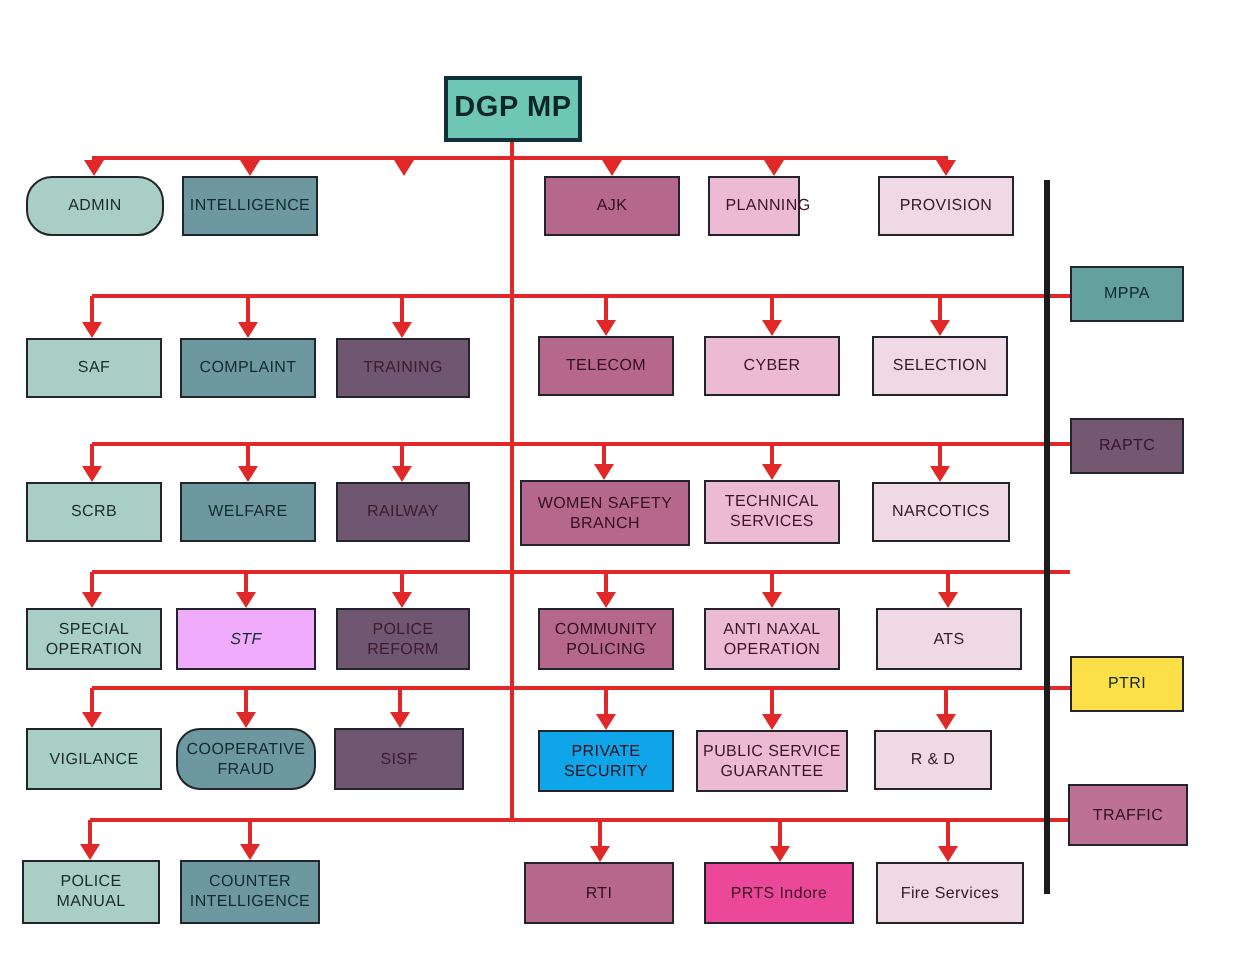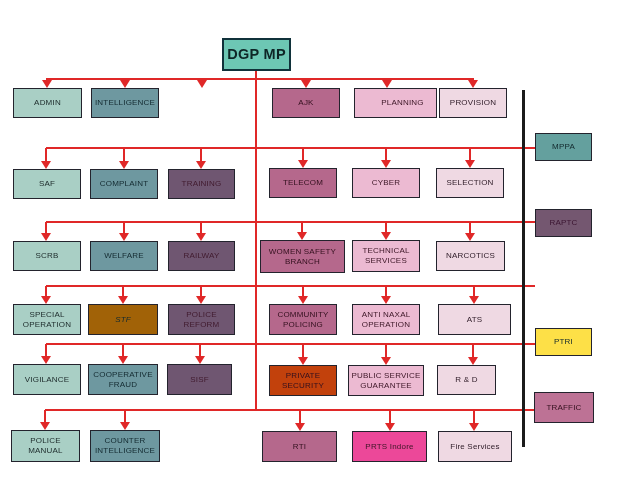--- a/index.html
+++ b/index.html
@@ -93,47 +93,47 @@
     <div class="ahead" style="left: 40px; top: 422px; border-left: 5px solid transparent; border-right: 5px solid transparent; border-top: 8px solid rgb(224, 40, 40);"></div>
     <div class="stem" style="left: 124px; top: 410px; width: 2px; height: 14px; background: rgb(224, 40, 40);"></div>
     <div class="ahead" style="left: 120px; top: 422px; border-left: 5px solid transparent; border-right: 5px solid transparent; border-top: 8px solid rgb(224, 40, 40);"></div>
     <div class="stem" style="left: 299px; top: 410px; width: 2px; height: 15px; background: rgb(224, 40, 40);"></div>
     <div class="ahead" style="left: 295px; top: 423px; border-left: 5px solid transparent; border-right: 5px solid transparent; border-top: 8px solid rgb(224, 40, 40);"></div>
     <div class="stem" style="left: 389px; top: 410px; width: 2px; height: 15px; background: rgb(224, 40, 40);"></div>
     <div class="ahead" style="left: 385px; top: 423px; border-left: 5px solid transparent; border-right: 5px solid transparent; border-top: 8px solid rgb(224, 40, 40);"></div>
     <div class="stem" style="left: 473px; top: 410px; width: 2px; height: 15px; background: rgb(224, 40, 40);"></div>
     <div class="ahead" style="left: 469px; top: 423px; border-left: 5px solid transparent; border-right: 5px solid transparent; border-top: 8px solid rgb(224, 40, 40);"></div>
     <div class="node root" style="left: 222px; top: 38px; width: 69px; height: 33px; background: rgb(109, 199, 180); color: rgb(14, 38, 38);">DGP MP</div>
-    <div class="node" style="left: 13px; top: 88px; width: 69px; height: 30px; background: rgb(169, 207, 197); color: rgb(28, 42, 42);">ADMIN</div>
+    <div class="node" style="left: 13px; top: 88px; width: 69px; height: 30px; background: rgb(169, 207, 197); color: rgb(28, 42, 42); border-radius: 13px;">ADMIN</div>
     <div class="node" style="left: 91px; top: 88px; width: 68px; height: 30px; background: rgb(110, 152, 160); color: rgb(19, 42, 48);">INTELLIGENCE</div>
     <div class="node" style="left: 272px; top: 88px; width: 68px; height: 30px; background: rgb(181, 104, 140); color: rgb(51, 16, 30);">AJK</div>
-    <div class="node" style="left: 354px; top: 88px; width: 83px; height: 30px; background: rgb(236, 186, 210); color: rgb(60, 22, 38); padding-left: 16px;">PLANNING</div>
+    <div class="node" style="left: 354px; top: 88px; width: 46px; height: 30px; background: rgb(236, 186, 210); color: rgb(60, 22, 38); padding-left: 16px;">PLANNING</div>
     <div class="node" style="left: 439px; top: 88px; width: 68px; height: 30px; background: rgb(239, 217, 227); color: rgb(51, 32, 44);">PROVISION</div>
     <div class="node" style="left: 13px; top: 169px; width: 68px; height: 30px; background: rgb(169, 207, 197); color: rgb(28, 42, 42);">SAF</div>
     <div class="node" style="left: 90px; top: 169px; width: 68px; height: 30px; background: rgb(110, 152, 160); color: rgb(19, 42, 48);">COMPLAINT</div>
     <div class="node" style="left: 168px; top: 169px; width: 67px; height: 30px; background: rgb(111, 86, 113); color: rgb(64, 26, 46);">TRAINING</div>
     <div class="node" style="left: 269px; top: 168px; width: 68px; height: 30px; background: rgb(181, 104, 140); color: rgb(51, 16, 30);">TELECOM</div>
     <div class="node" style="left: 352px; top: 168px; width: 68px; height: 30px; background: rgb(236, 186, 210); color: rgb(60, 22, 38);">CYBER</div>
     <div class="node" style="left: 436px; top: 168px; width: 68px; height: 30px; background: rgb(239, 217, 227); color: rgb(51, 32, 44);">SELECTION</div>
     <div class="node" style="left: 13px; top: 241px; width: 68px; height: 30px; background: rgb(169, 207, 197); color: rgb(28, 42, 42);">SCRB</div>
     <div class="node" style="left: 90px; top: 241px; width: 68px; height: 30px; background: rgb(110, 152, 160); color: rgb(19, 42, 48);">WELFARE</div>
     <div class="node" style="left: 260px; top: 240px; width: 85px; height: 33px; background: rgb(181, 104, 140); color: rgb(51, 16, 30);">WOMEN SAFETY BRANCH</div>
     <div class="node" style="left: 168px; top: 241px; width: 67px; height: 30px; background: rgb(111, 86, 113); color: rgb(64, 26, 46);">RAILWAY</div>
     <div class="node" style="left: 352px; top: 240px; width: 68px; height: 32px; background: rgb(236, 186, 210); color: rgb(60, 22, 38);">TECHNICAL SERVICES</div>
     <div class="node" style="left: 436px; top: 241px; width: 69px; height: 30px; background: rgb(239, 217, 227); color: rgb(51, 32, 44);">NARCOTICS</div>
     <div class="node" style="left: 13px; top: 304px; width: 68px; height: 31px; background: rgb(169, 207, 197); color: rgb(28, 42, 42);">SPECIAL OPERATION</div>
-    <div class="node" style="left: 88px; top: 304px; width: 70px; height: 31px; background: #a16207; color: rgb(19, 42, 48); font-style: italic;">STF</div>
+    <div class="node" style="left: 88px; top: 304px; width: 70px; height: 31px; background: #f0abfc; color: rgb(19, 42, 48); font-style: italic;">STF</div>
     <div class="node" style="left: 168px; top: 304px; width: 67px; height: 31px; background: rgb(111, 86, 113); color: rgb(64, 26, 46);">POLICE REFORM</div>
     <div class="node" style="left: 269px; top: 304px; width: 68px; height: 31px; background: rgb(181, 104, 140); color: rgb(51, 16, 30);">COMMUNITY POLICING</div>
     <div class="node" style="left: 352px; top: 304px; width: 68px; height: 31px; background: rgb(236, 186, 210); color: rgb(60, 22, 38);">ANTI NAXAL OPERATION</div>
     <div class="node" style="left: 438px; top: 304px; width: 73px; height: 31px; background: rgb(239, 217, 227); color: rgb(51, 32, 44);">ATS</div>
     <div class="node" style="left: 13px; top: 364px; width: 68px; height: 31px; background: rgb(169, 207, 197); color: rgb(28, 42, 42);">VIGILANCE</div>
-    <div class="node" style="left: 88px; top: 364px; width: 70px; height: 31px; background: rgb(110, 152, 160); color: rgb(19, 42, 48);">COOPERATIVE FRAUD</div>
+    <div class="node" style="left: 88px; top: 364px; width: 70px; height: 31px; background: rgb(110, 152, 160); color: rgb(19, 42, 48); border-radius: 12px;">COOPERATIVE FRAUD</div>
     <div class="node" style="left: 167px; top: 364px; width: 65px; height: 31px; background: rgb(111, 86, 113); color: rgb(64, 26, 46);">SISF</div>
-    <div class="node" style="left: 269px; top: 365px; width: 68px; height: 31px; background: #c2410c; color: rgb(51, 16, 30);">PRIVATE SECURITY</div>
+    <div class="node" style="left: 269px; top: 365px; width: 68px; height: 31px; background: #0ea5e9; color: rgb(51, 16, 30);">PRIVATE SECURITY</div>
     <div class="node" style="left: 348px; top: 365px; width: 76px; height: 31px; background: rgb(236, 186, 210); color: rgb(60, 22, 38);">PUBLIC SERVICE GUARANTEE</div>
     <div class="node" style="left: 437px; top: 365px; width: 59px; height: 30px; background: rgb(239, 217, 227); color: rgb(51, 32, 44);">R &amp; D</div>
     <div class="node" style="left: 11px; top: 430px; width: 69px; height: 32px; background: rgb(169, 207, 197); color: rgb(28, 42, 42);">POLICE MANUAL</div>
     <div class="node" style="left: 90px; top: 430px; width: 70px; height: 32px; background: rgb(110, 152, 160); color: rgb(19, 42, 48);">COUNTER INTELLIGENCE</div>
     <div class="node" style="left: 262px; top: 431px; width: 75px; height: 31px; background: rgb(181, 104, 140); color: rgb(51, 16, 30);">RTI</div>
     <div class="node" style="left: 352px; top: 431px; width: 75px; height: 31px; background: #ec4899; color: rgb(60, 22, 38);">PRTS Indore</div>
     <div class="node" style="left: 438px; top: 431px; width: 74px; height: 31px; background: rgb(239, 217, 227); color: rgb(51, 32, 44);">Fire Services</div>
     <div class="node" style="left: 535px; top: 133px; width: 57px; height: 28px; background: rgb(100, 160, 158); color: rgb(17, 40, 44);">MPPA</div>
     <div class="node" style="left: 535px; top: 209px; width: 57px; height: 28px; background: rgb(116, 87, 112); color: rgb(58, 20, 48);">RAPTC</div>
     <div class="node" style="left: 535px; top: 328px; width: 57px; height: 28px; background: #fde047; color: rgb(17, 40, 44);">PTRI</div>

